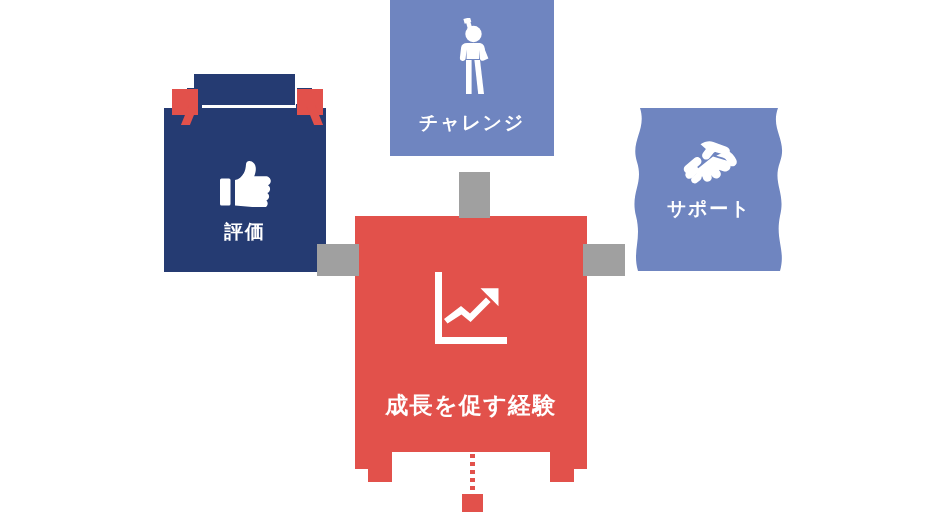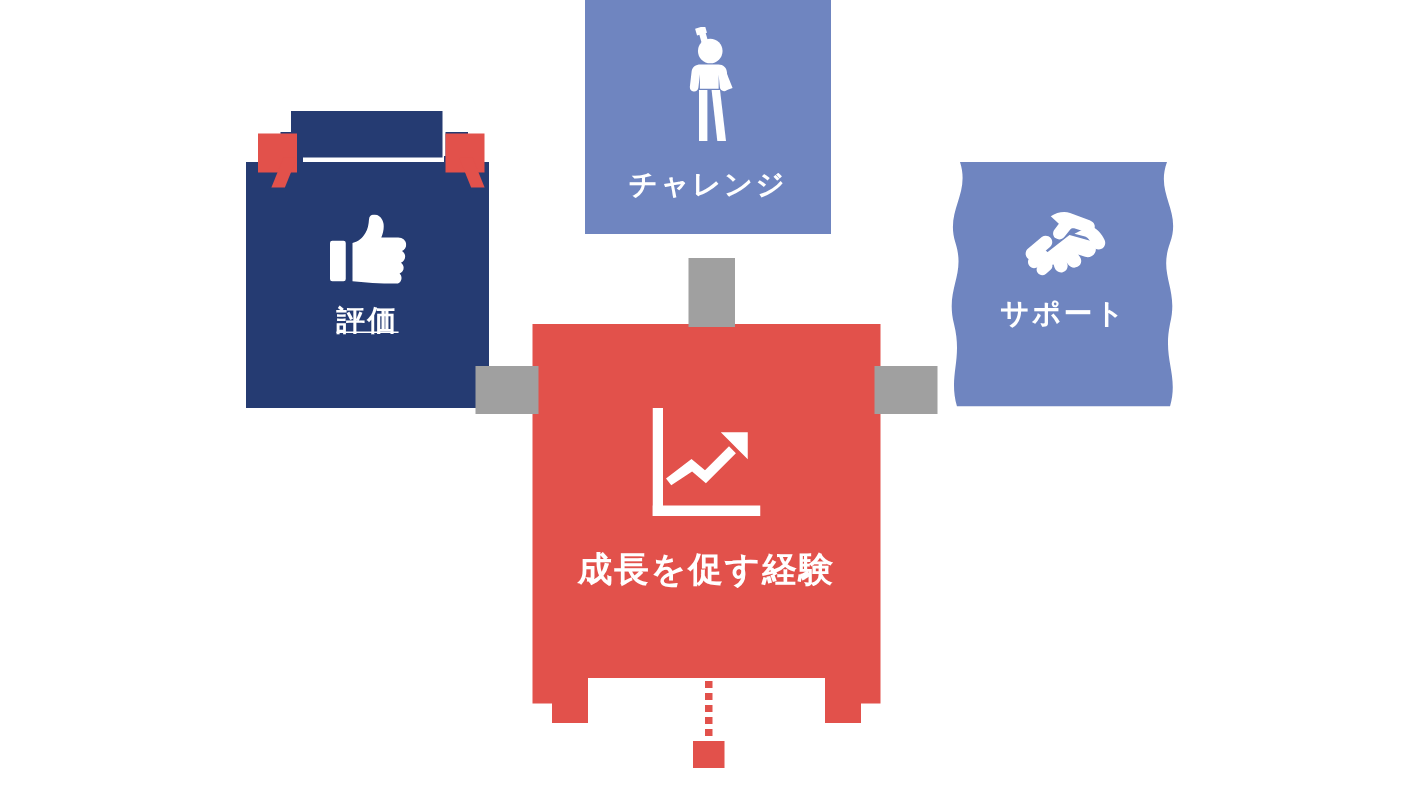--- a/index.html
+++ b/index.html
@@ -75,21 +75,21 @@
   #node-support .content { justify-content: flex-start; padding-top: 32px; }
 
   
   #node-eval {
     left: 164px;
     top: 108px;
     width: 162px;
     height: 164px;
   }
   #node-eval .body { background: #253B72; }
-  #node-eval .content { justify-content: flex-start; padding-top: 35px; text-decoration: underline; }
+  #node-eval .content { justify-content: flex-start; padding-top: 53px; }
   #node-eval .label { font-size: 19px; margin-top: 12px; }
 
   
   .ribbon {
     position: absolute;
     left: 194px;
     top: 74px;
     width: 101px;
     height: 31px;
     background: #253B72;
@@ -137,21 +137,21 @@
   .flag-tail.r { left: 306px; top: 105px; transform: skewX(22deg); transform-origin: top right; }
 
   
   #node-center {
     left: 355px;
     top: 216px;
     width: 232px;
     height: 236px;
   }
   #node-center .body { background: #E2514B; }
-  #node-center .content { justify-content: flex-start; padding-top: 56px; }
+  #node-center .content { justify-content: flex-start; padding-top: 56px; gap: 26px; }
   #node-center .label { font-size: 23px; margin-top: 20px; letter-spacing: 0.06em; }
 
   
   .foot {
     position: absolute;
     background: #E2514B;
     z-index: 3;
   }
   .foot-l1 { left: 355px; top: 452px; width: 20px; height: 17px; }
   .foot-l2 { left: 368px; top: 452px; width: 24px; height: 30px; }

